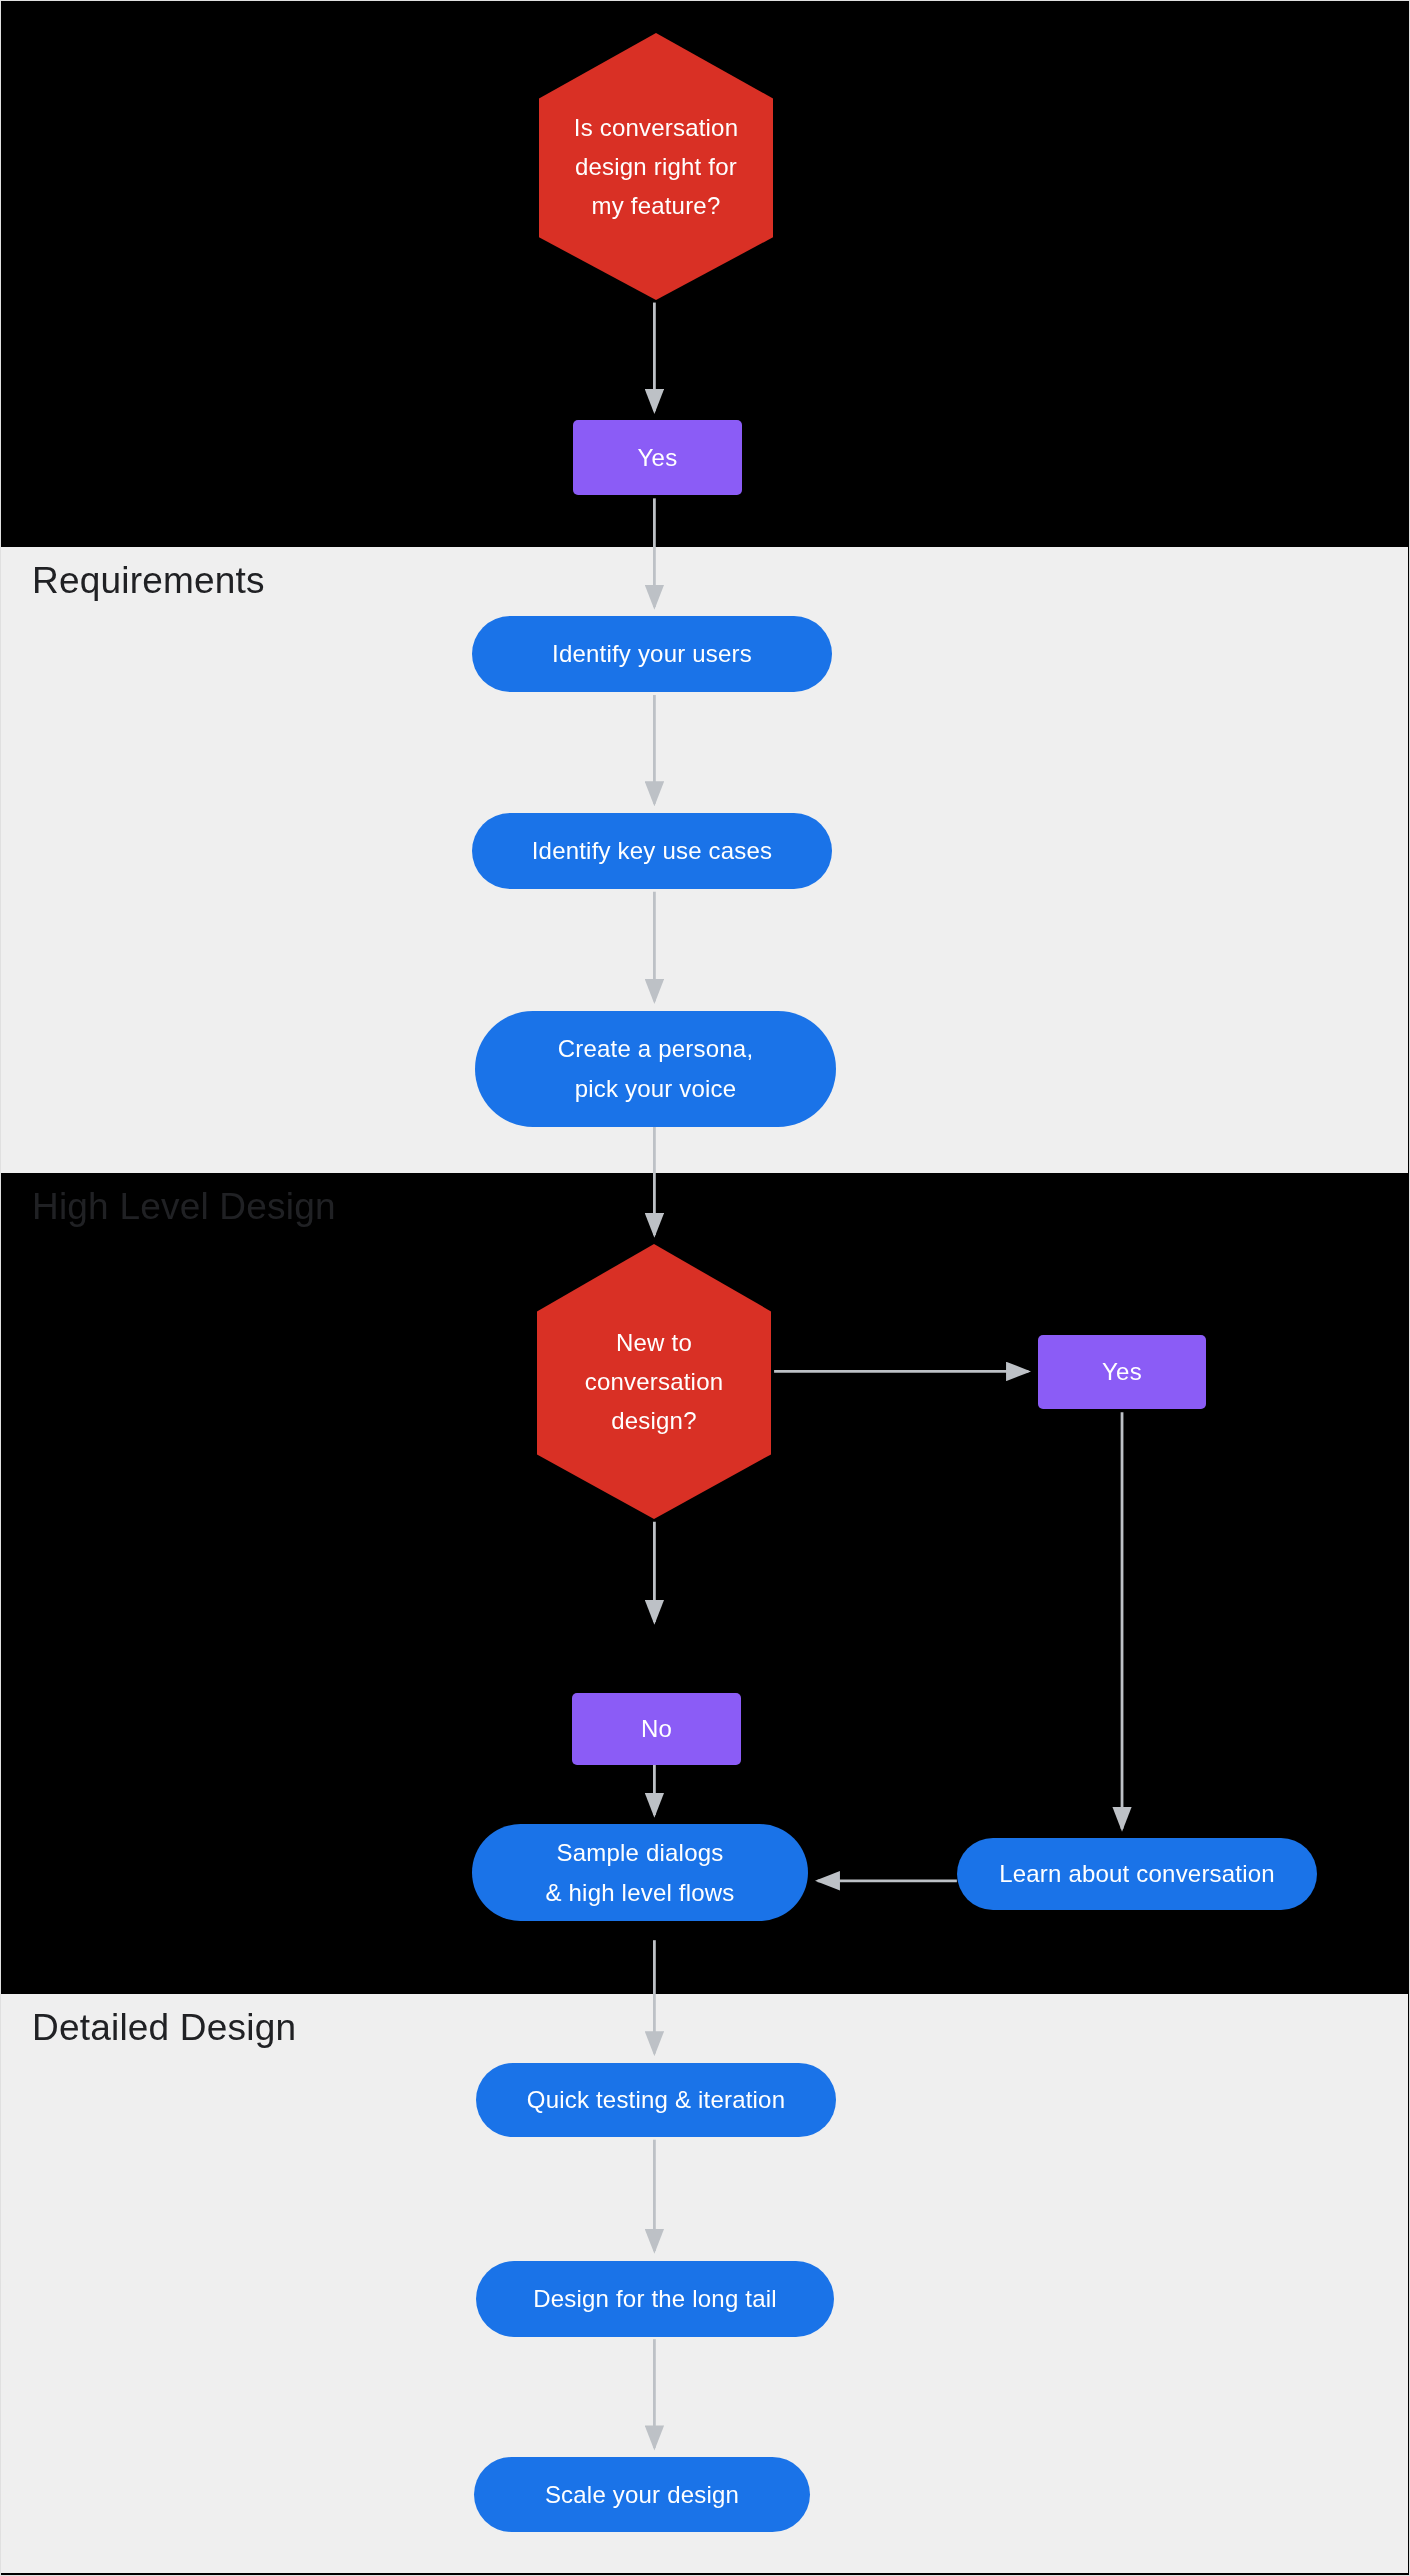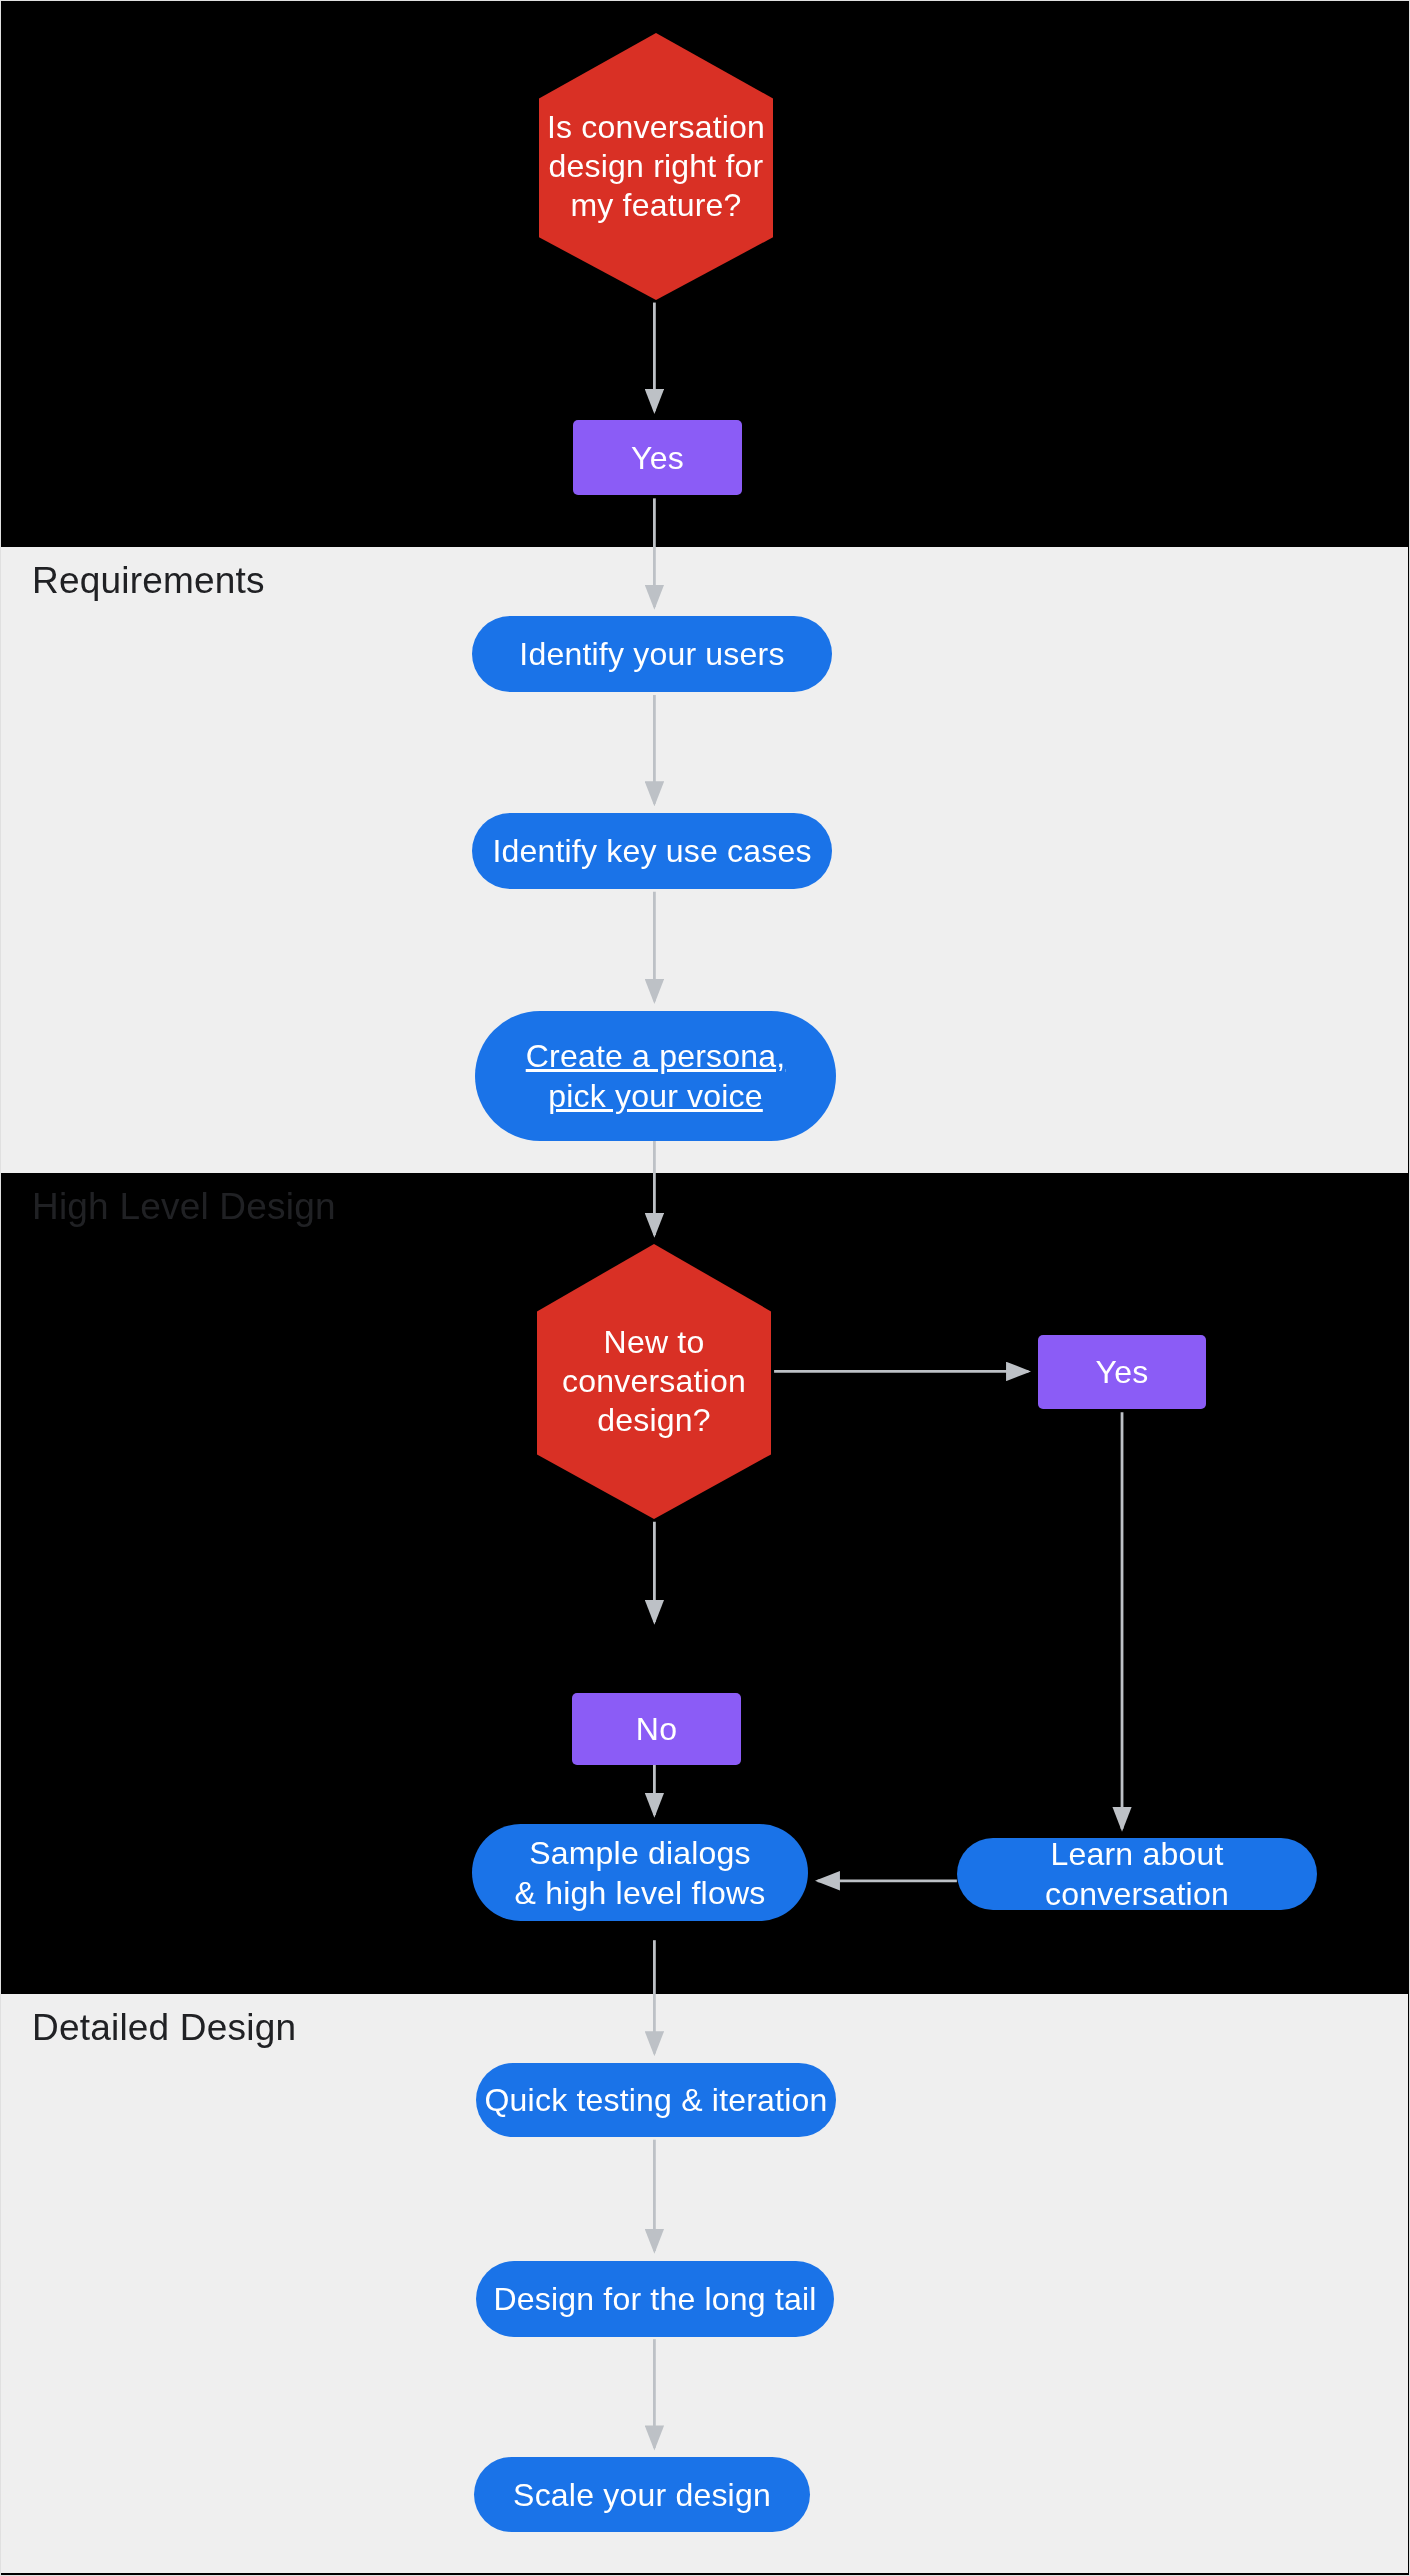--- a/index.html
+++ b/index.html
@@ -31,21 +31,21 @@
 
   .arrows { position: absolute; left: 0; top: 0; pointer-events: none; }
 
   .node {
     position: absolute;
     display: flex;
     align-items: center;
     justify-content: center;
     text-align: center;
     color: #ffffff;
-    font-size: 32px;
+    font-size: 24px;
     font-weight: 500;
     letter-spacing: 0.2px;
   }
   .node .node-label { white-space: pre-line; line-height: 40px; }
 
   .hex {
     background: #d93025;
     clip-path: polygon(50% 0%, 100% 24.5%, 100% 76.5%, 50% 100%, 0% 76.5%, 0% 24.5%);
   }
   .hex .node-label { line-height: 39px; }
@@ -122,21 +122,21 @@
   </div>
 
   <div class="node pill" style="left:471px; top:615px; width:360px; height:76px;">
     <span class="node-label">Identify your users</span>
   </div>
 
   <div class="node pill" style="left:471px; top:812px; width:360px; height:76px;">
     <span class="node-label">Identify key use cases</span>
   </div>
 
-  <div class="node pill" style="left:474px; top:1010px; width:361px; height:130px;text-decoration:underline;">
+  <div class="node pill" style="left:474px; top:1010px; width:361px; height:116px;">
     <span class="node-label">Create a persona,
 pick your voice</span>
   </div>
 
   <div class="node pill" style="left:471px; top:1823px; width:336px; height:97px;">
     <span class="node-label">Sample dialogs
 &amp; high level flows</span>
   </div>
 
   <div class="node pill" style="left:956px; top:1837px; width:360px; height:72px;">

